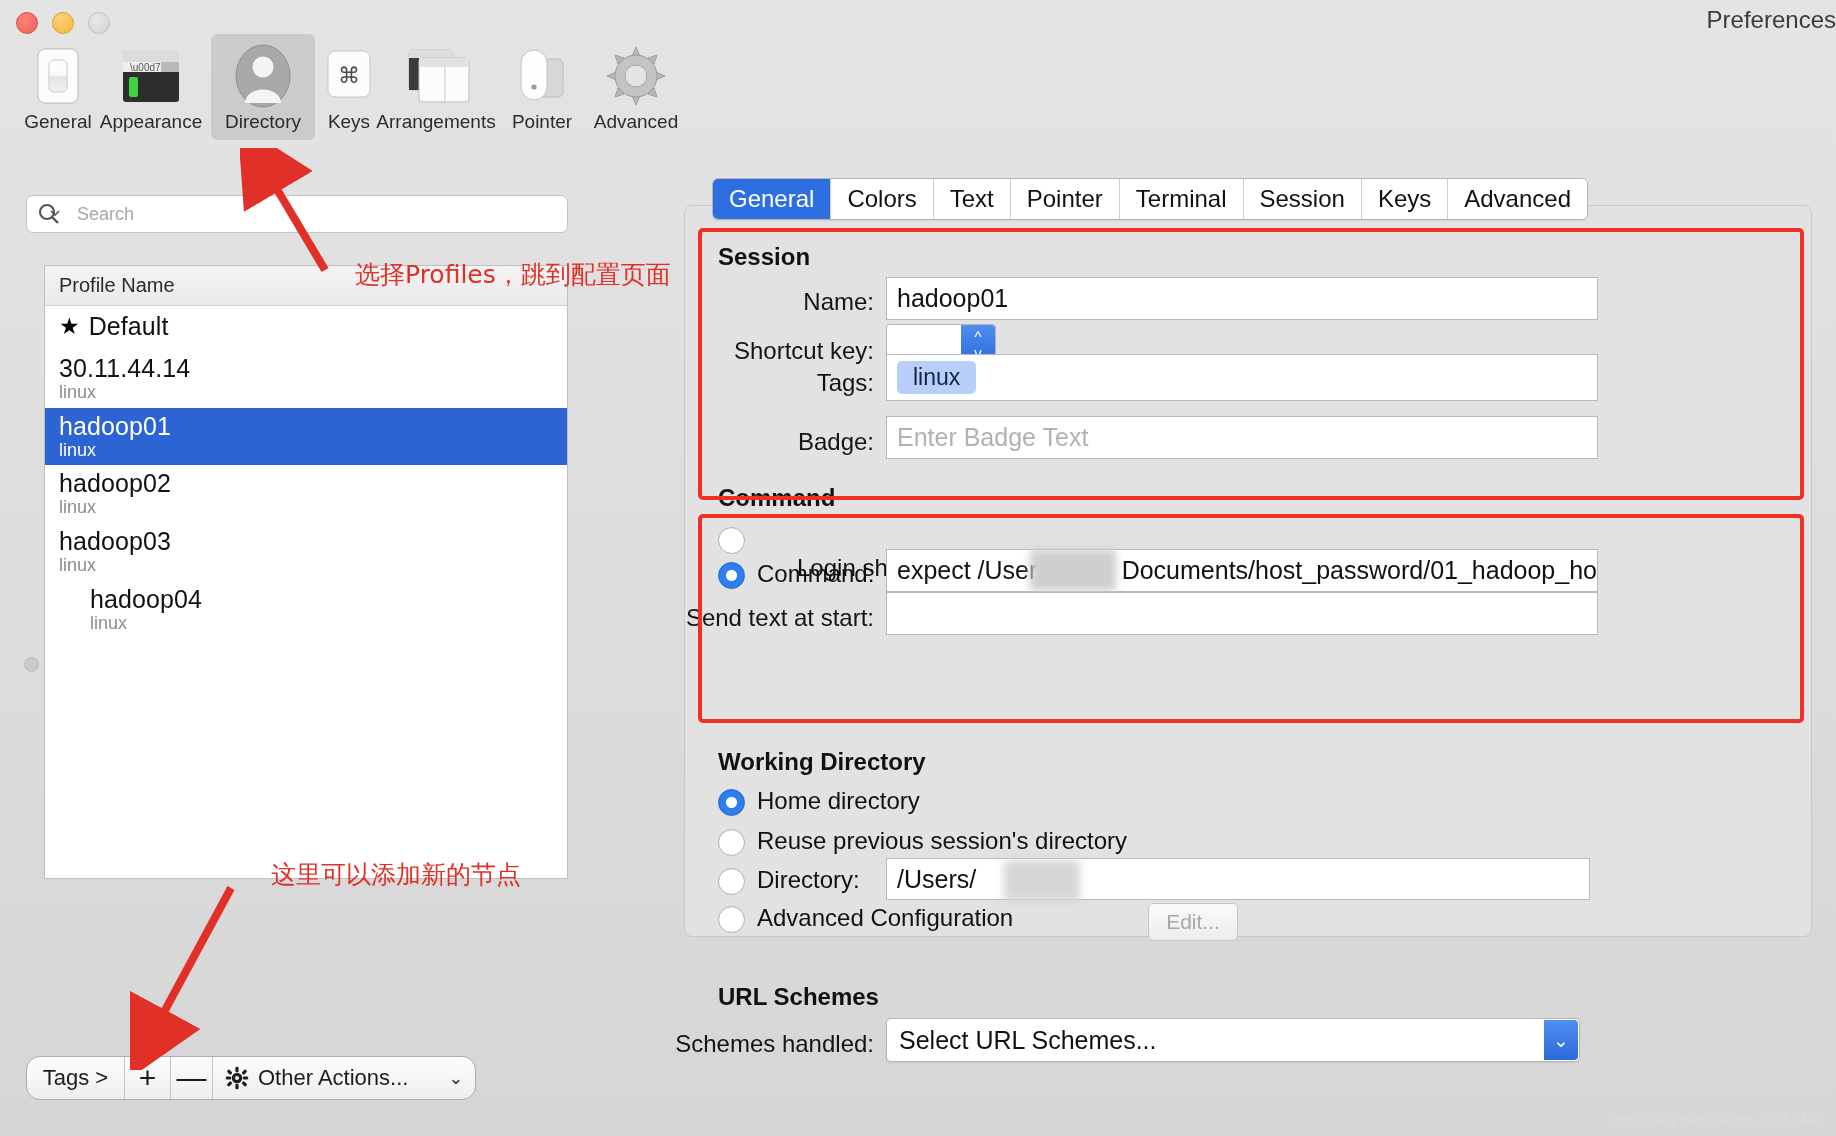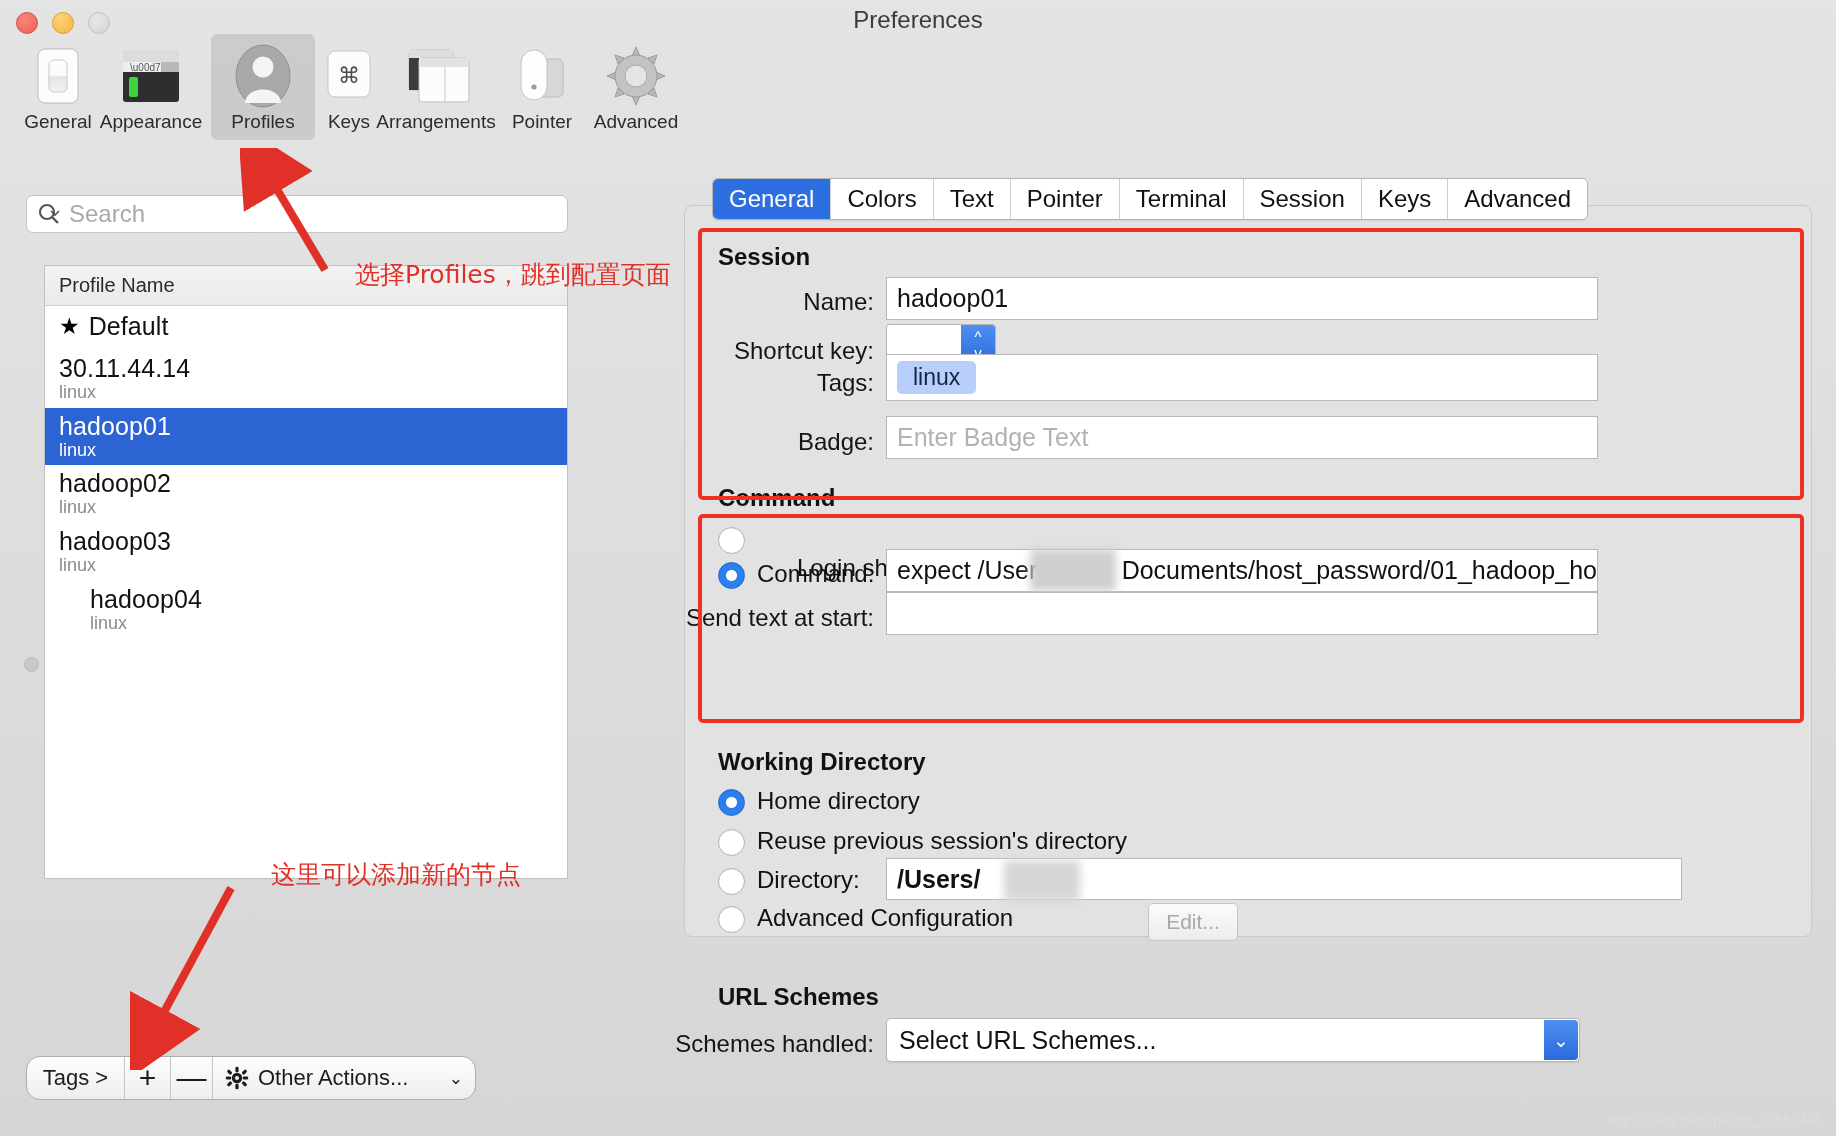--- a/index.html
+++ b/index.html
@@ -7,42 +7,42 @@
     width:1836px;height:1136px;overflow:hidden;
     font-family:"Liberation Sans","DejaVu Sans",sans-serif;
     background:#d8d8d8;
     -webkit-font-smoothing:antialiased;
   }
   #app{position:relative;width:1836px;height:1136px;
     background:linear-gradient(180deg,#e4e4e4 0%,#d6d6d6 100%);}
 
   
   .titlebar{position:absolute;left:0;top:0;width:1836px;height:44px;}
-  .title{position:absolute;left:0;top:6px;width:1836px;text-align:center;
+  .title{position:absolute;left:0;top:6px;width:1836px;text-align:right;
     font-size:24px;color:#3b3b3b;font-weight:400;}
   .traffic{position:absolute;top:12px;display:flex;gap:14px;left:16px;}
   .dot{width:22px;height:22px;border-radius:50%;box-sizing:border-box;}
   .dot.red{background:radial-gradient(circle at 35% 30%,#ff8278,#e8615a);border:1px solid #d4534d;}
   .dot.yellow{background:radial-gradient(circle at 35% 30%,#ffd27a,#f2b63c);border:1px solid #dda42e;}
   .dot.gray{background:radial-gradient(circle at 35% 30%,#e8e8e8,#d2d2d2);border:1px solid #c2c2c2;}
 
   
   .toolbar{position:absolute;left:0;top:34px;width:1836px;height:106px;}
   .tbitem{position:absolute;top:0;width:104px;height:106px;
     display:flex;flex-direction:column;align-items:center;justify-content:flex-start;
     border-radius:6px;}
   .tbitem.sel{background:rgba(0,0,0,.10);}
   .tbicon{height:72px;display:flex;align-items:center;justify-content:center;padding-top:6px;}
   .tblabel{font-size:19px;color:#2c2c2c;line-height:1;}
 
   
   .search{position:absolute;left:26px;top:195px;width:542px;height:38px;
     background:#fff;border:1px solid #c3c3c3;border-radius:7px;
     display:flex;align-items:center;padding:0 10px;box-sizing:border-box;}
-  .search .ph{font-size:24px;color:#a9a9a9;margin-left:6px;}
+  .search .ph{font-size:18px;color:#a9a9a9;margin-left:14px;}
 
   .listbox{position:absolute;left:44px;top:265px;width:524px;height:614px;
     background:#fff;border:1px solid #c0c0c0;box-sizing:border-box;}
   .listhead{height:40px;background:linear-gradient(180deg,#f3f3f3,#eaeaea);
     border-bottom:1px solid #cfcfcf;display:flex;align-items:center;
     padding-left:14px;font-size:20px;color:#2b2b2b;box-sizing:border-box;}
   .rows{position:relative;}
   .row{padding:4px 0 6px 14px;box-sizing:border-box;}
   .row .pname{font-size:25px;color:#111;line-height:1.12;letter-spacing:.1px;}
   .row .ptag{font-size:18px;color:#8b8b8b;line-height:1.2;}
@@ -172,21 +172,21 @@
     </div>
 
     <div class="tbitem sel" style="left:211px;">
       <div class="tbicon">
         <svg width="62" height="66" viewBox="0 0 62 66">
           <ellipse cx="31" cy="33" rx="27" ry="31" fill="#a8a8a8" stroke="#8f8f8f"></ellipse>
           <circle cx="31" cy="24" r="10.5" fill="#f4f4f4"></circle>
           <path d="M13 60 C14 42 48 42 49 60 Z" fill="#f4f4f4"></path>
         </svg>
       </div>
-      <div class="tblabel">Profiles</div>
+      <div class="tblabel">Directory</div>
     </div>
 
     <div class="tbitem" style="left:297px;">
       <div class="tbicon">
         <svg width="54" height="58" viewBox="0 0 54 58">
           <rect x="6" y="4" width="42" height="46" rx="7" fill="#fcfcfc" stroke="#c6c6c6"></rect>
           <text x="27" y="36" font-size="22" text-anchor="middle" fill="#4a4a4a" font-family="sans-serif">⌘</text>
         </svg>
       </div>
       <div class="tblabel">Keys</div>
@@ -366,21 +366,21 @@
   <div class="sectitle" style="left:718px;top:748px;">Working Directory</div>
 
   <div class="radio on" style="left:718px;top:789px;"></div>
   <div class="rlabel" style="left:757px;top:787px;">Home directory</div>
 
   <div class="radio" style="left:718px;top:829px;"></div>
   <div class="rlabel" style="left:757px;top:827px;">Reuse previous session's directory</div>
 
   <div class="radio" style="left:718px;top:868px;"></div>
   <div class="rlabel" style="left:757px;top:866px;">Directory:</div>
-  <div class="tfield" style="left:886px;top:858px;width:796px;height:42px;font-weight:bold;">/Users/</div>
+  <div class="tfield" style="left:886px;top:858px;width:704px;height:42px;">/Users/</div>
   <div class="blur2" style="left:1004px;top:860px;width:76px;height:42px;"></div>
 
   <div class="radio" style="left:718px;top:906px;"></div>
   <div class="rlabel" style="left:757px;top:904px;">Advanced Configuration</div>
   <div class="btn" style="left:1148px;top:903px;width:88px;height:36px;">Edit...</div>
 
   <div class="sectitle" style="left:718px;top:983px;">URL Schemes</div>
   <div class="fieldlabel" style="left:600px;top:1030px;width:274px;">Schemes handled:</div>
   <div class="popup" style="left:886px;top:1018px;width:694px;height:44px;">
     <span>Select URL Schemes...</span>

